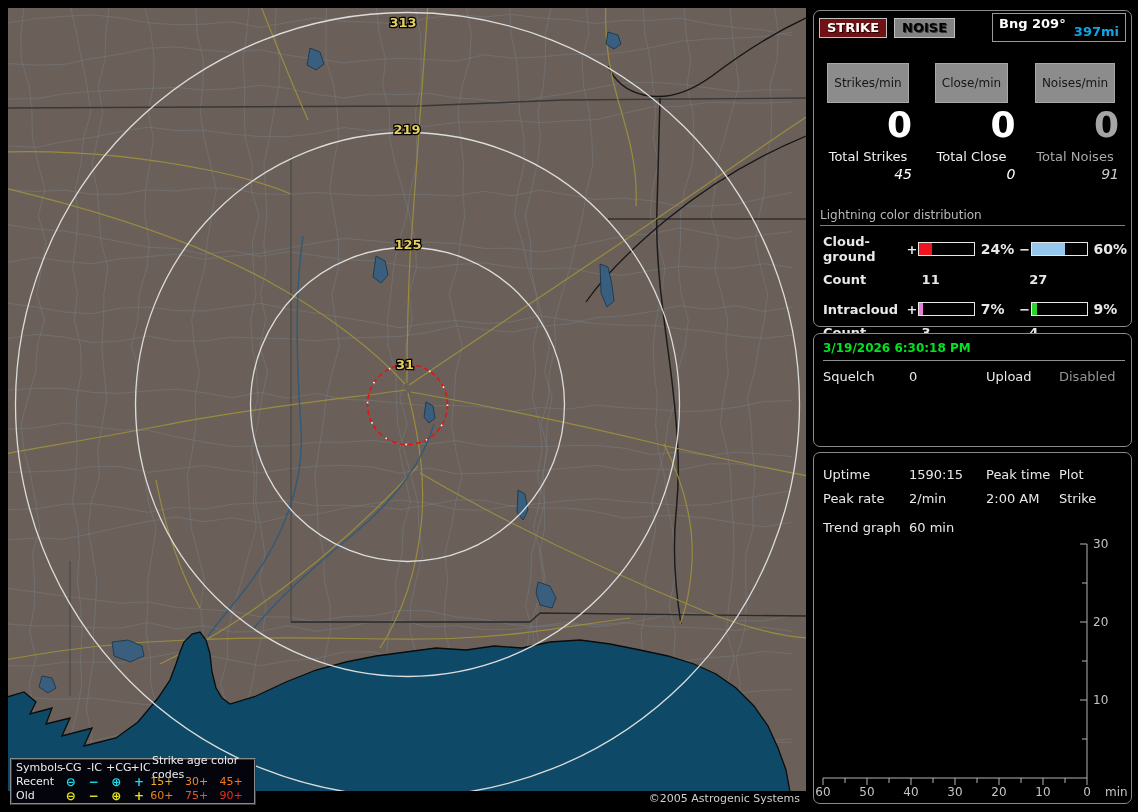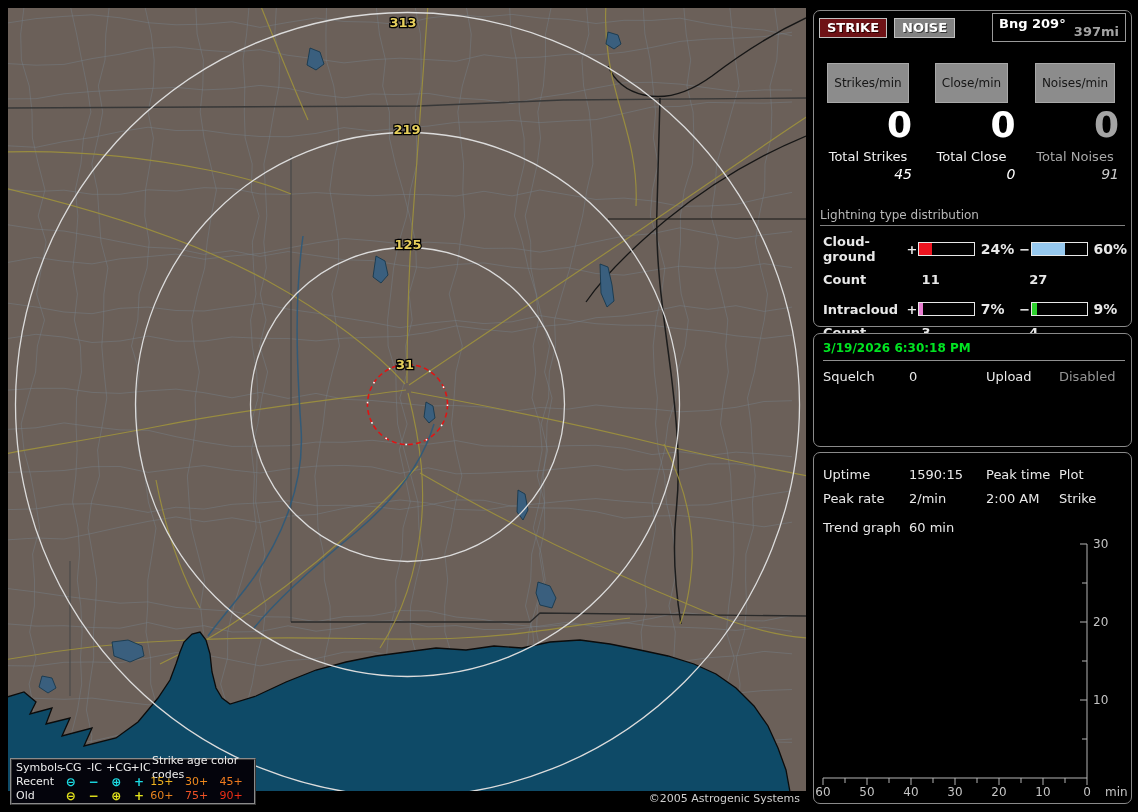--- a/index.html
+++ b/index.html
@@ -24,25 +24,25 @@
   .panel{position:absolute;left:813px;width:319px;background:#000;
          border:1px solid #8a8a8a;border-radius:7px;box-sizing:border-box;}
   #panel-stats{top:10px;height:317px;}
   #panel-status{top:333px;height:114px;}
   #panel-trend{top:452px;height:352px;}
   
   .btn-row{display:flex;align-items:center;margin:6px 5px 0 5px;height:21px;}
   .btn{display:inline-block;padding:1px 7px;font-weight:bold;font-size:13px;
        border:1px solid #c0c0c0;line-height:16px;}
   .btn-strike{background:#6e1216;color:#ffffff;text-shadow:1px 1px 0 #2a0000;}
-  .btn-noise{background:#828282;color:#ffffff;text-shadow:1px 1px 0 #383838;margin-left:7px;}
+  .btn-noise{background:#828282;color:#000000;text-shadow:1px 1px 0 #383838;margin-left:7px;}
   .bng-box{margin-left:auto;border:1px solid #9a9a9a;background:#000;display:flex;
            padding:2px 6px;font-weight:bold;font-size:13px;width:120px;justify-content:space-between;}
   .bng-label{color:#fff;}
-  .bng-dist{color:#a3a3a3;margin-top:8px;}
+  .bng-dist{color:#0ea5e9;margin-top:8px;}
   .rate-row{display:flex;justify-content:space-between;margin:25px 8px 0 6px;}
   .rate-col{width:96px;text-align:center;}
   .rate-btn{display:inline-block;background:#8c8c8c;color:#161616;font-size:12px;
             padding:12px 6px;border:1px solid #a8a8a8;line-height:14px;}
   .big-num{font-size:36px;font-weight:bold;color:#ffffff;text-align:right;
            line-height:40px;padding-right:4px;margin-top:2px;}
   .total-label{font-size:13px;color:#f0f0f0;margin-top:4px;}
   .total-val{font-size:14px;color:#ffffff;text-align:right;padding-right:4px;margin-top:2px;font-style:italic;}
   .dim .big-num{color:#a4a4a4;}
   .dim .total-label{color:#a8a8a8;}
@@ -206,21 +206,21 @@
       <div class="total-val">0</div>
     </div>
     <div class="rate-col dim">
       <span class="rate-btn">Noises/min</span>
       <div class="big-num">0</div>
       <div class="total-label">Total Noises</div>
       <div class="total-val">91</div>
     </div>
   </div>
 
-  <div class="dist-header">Lightning type distribution</div>
+  <div class="dist-header">Lightning color distribution</div>
 
   <div class="dist-row">
     <span class="d-label">Cloud-ground</span>
     <span class="d-sign">+</span>
     <span class="bar">
         <span class="fill" style="display: block; width: 24%; background: rgb(238, 20, 32);"></span>
       </span>
     <span class="d-pct">24%</span>
     <span class="d-sign">−</span>
     <span class="bar">

